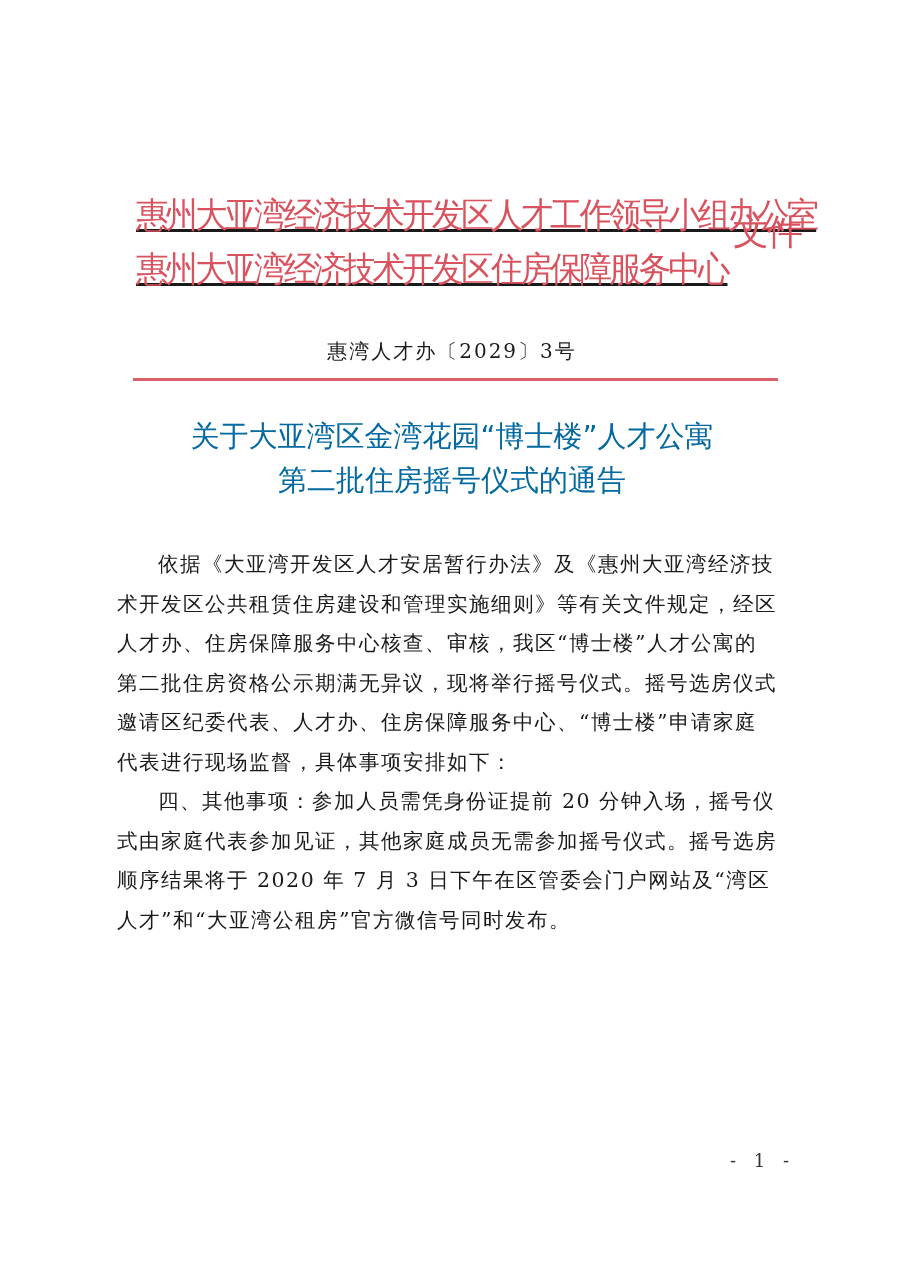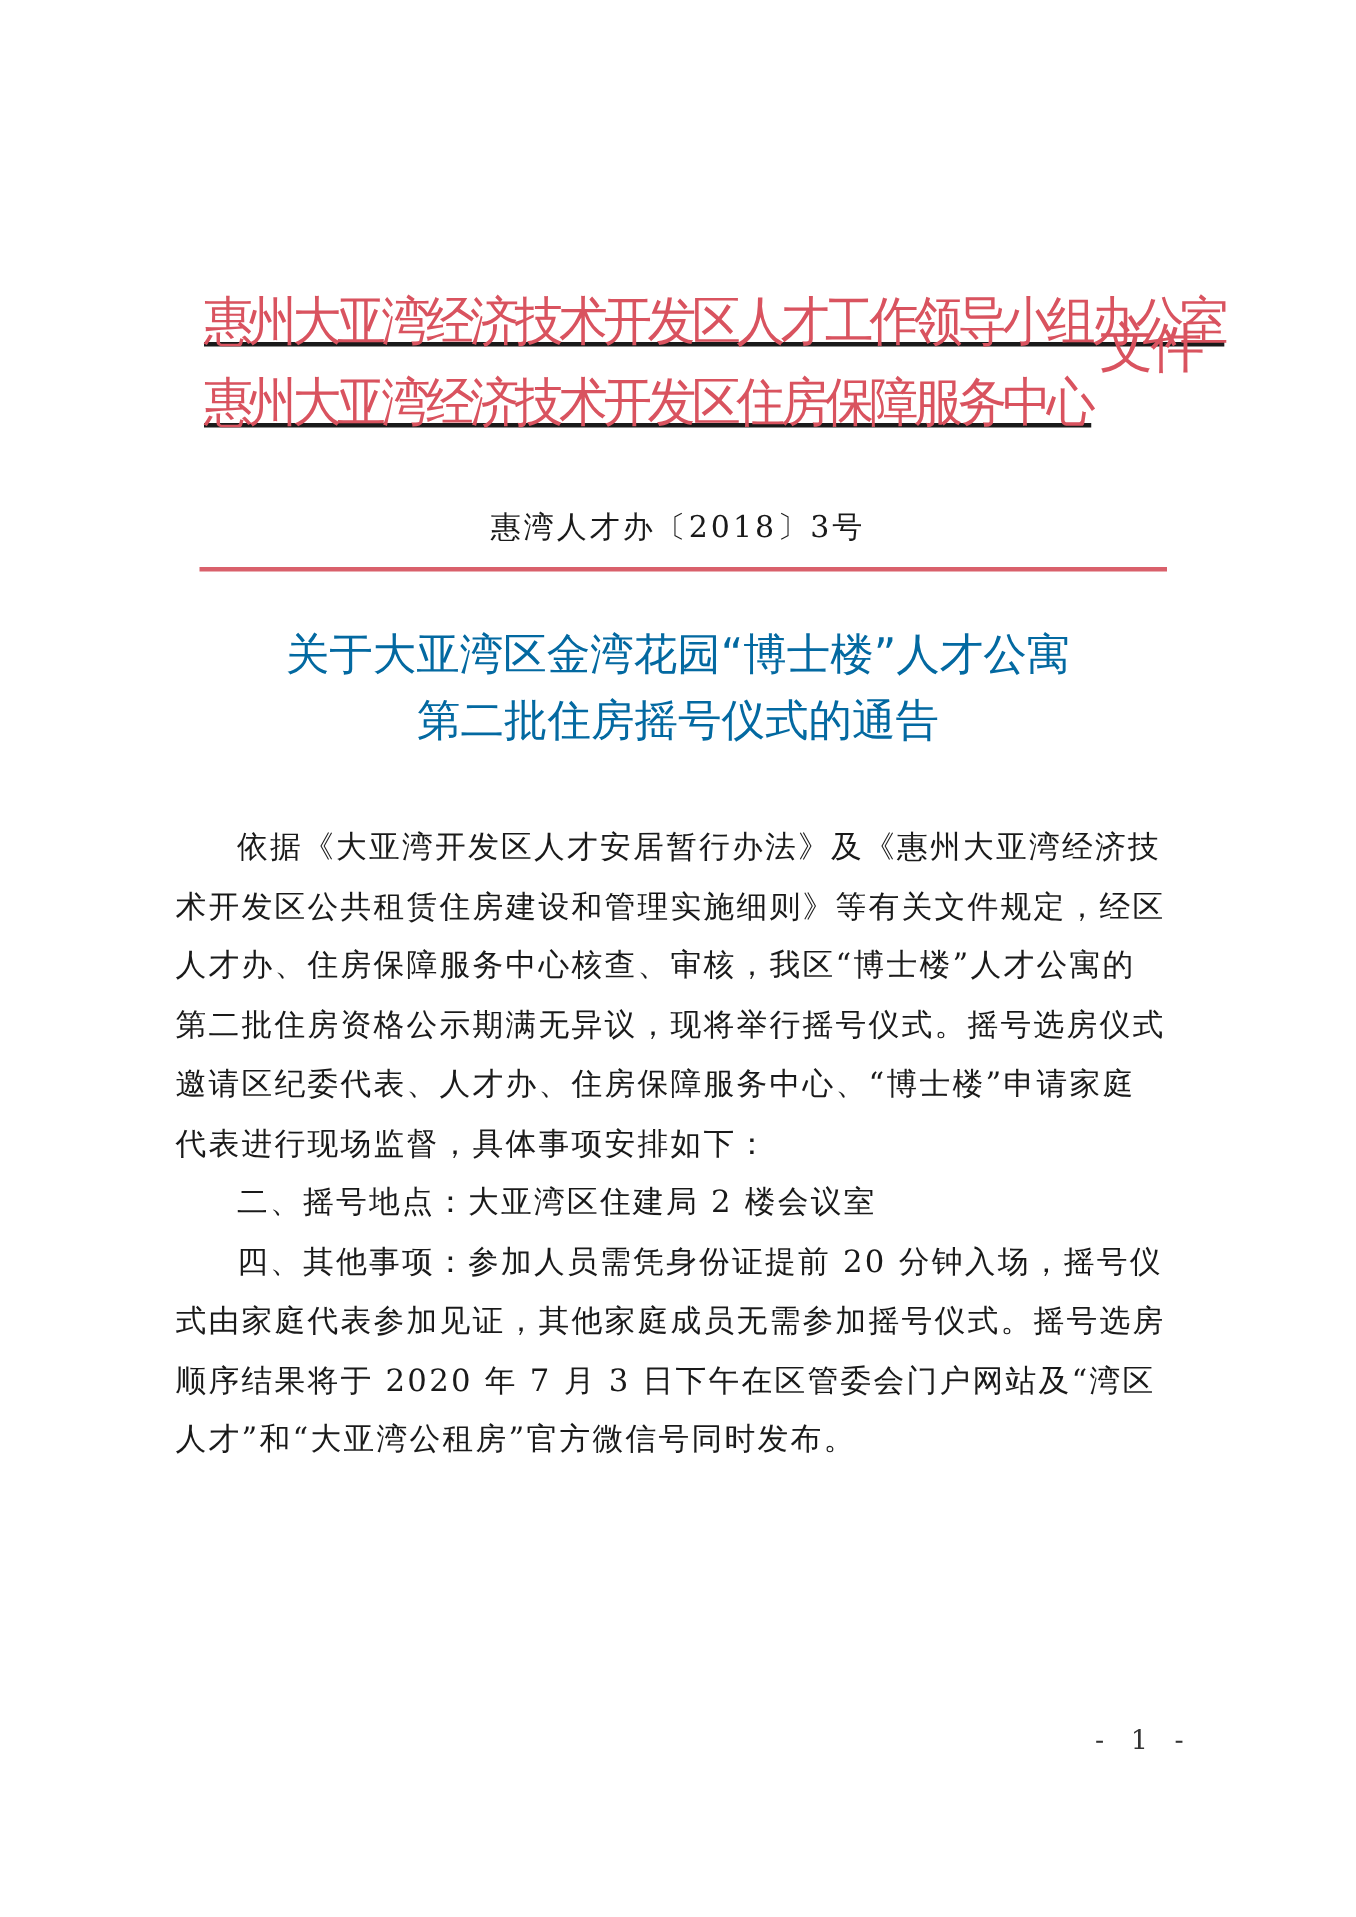--- a/index.html
+++ b/index.html
@@ -19,27 +19,26 @@
 </style>
 </head>
 <body>
 
 <div class="header">
   <div class="header-line">惠州大亚湾经济技术开发区人才工作领导小组办公室</div>
   <div class="header-line">惠州大亚湾经济技术开发区住房保障服务中心</div>
 </div>
 <div class="header-suffix">文件</div>
 
-<div class="docnum">惠湾人才办〔2018〕3号</div>
+<div class="docnum">惠湾人才办〔2029〕3号</div>
 <div class="redline"></div>
 
 <div class="title">
   <div>关于大亚湾区金湾花园“博士楼”人才公寓</div>
   <div>第二批住房摇号仪式的通告</div>
 </div>
 
 <div class="body">
   <p class="p-indent">依据《大亚湾开发区人才安居暂行办法》及《惠州大亚湾经济技术开发区公共租赁住房建设和管理实施细则》等有关文件规定，经区人才办、住房保障服务中心核查、审核，我区“博士楼”人才公寓的第二批住房资格公示期满无异议，现将举行摇号仪式。摇号选房仪式邀请区纪委代表、人才办、住房保障服务中心、“博士楼”申请家庭代表进行现场监督，具体事项安排如下：</p>
-  <p class="item">二、摇号地点：大亚湾区住建局 2 楼会议室</p>
   <p class="item4">四、其他事项：参加人员需凭身份证提前 20 分钟入场，摇号仪式由家庭代表参加见证，其他家庭成员无需参加摇号仪式。摇号选房顺序结果将于 2020 年 7 月 3 日下午在区管委会门户网站及“湾区人才”和“大亚湾公租房”官方微信号同时发布。</p>
 </div>
 
 <div class="pagenum">- 1 -</div>
 
 </body></html>

